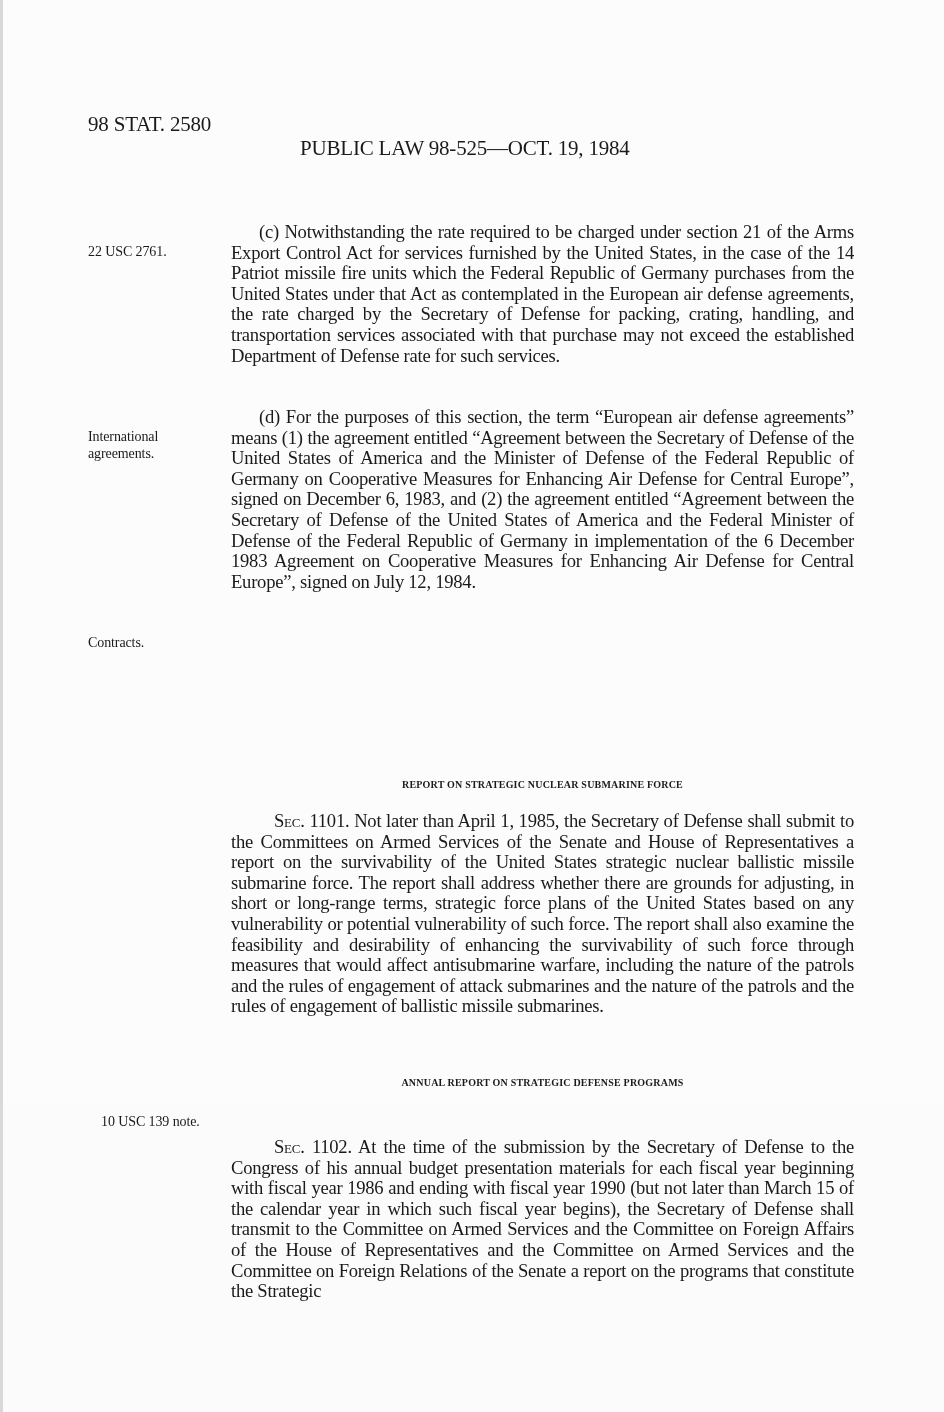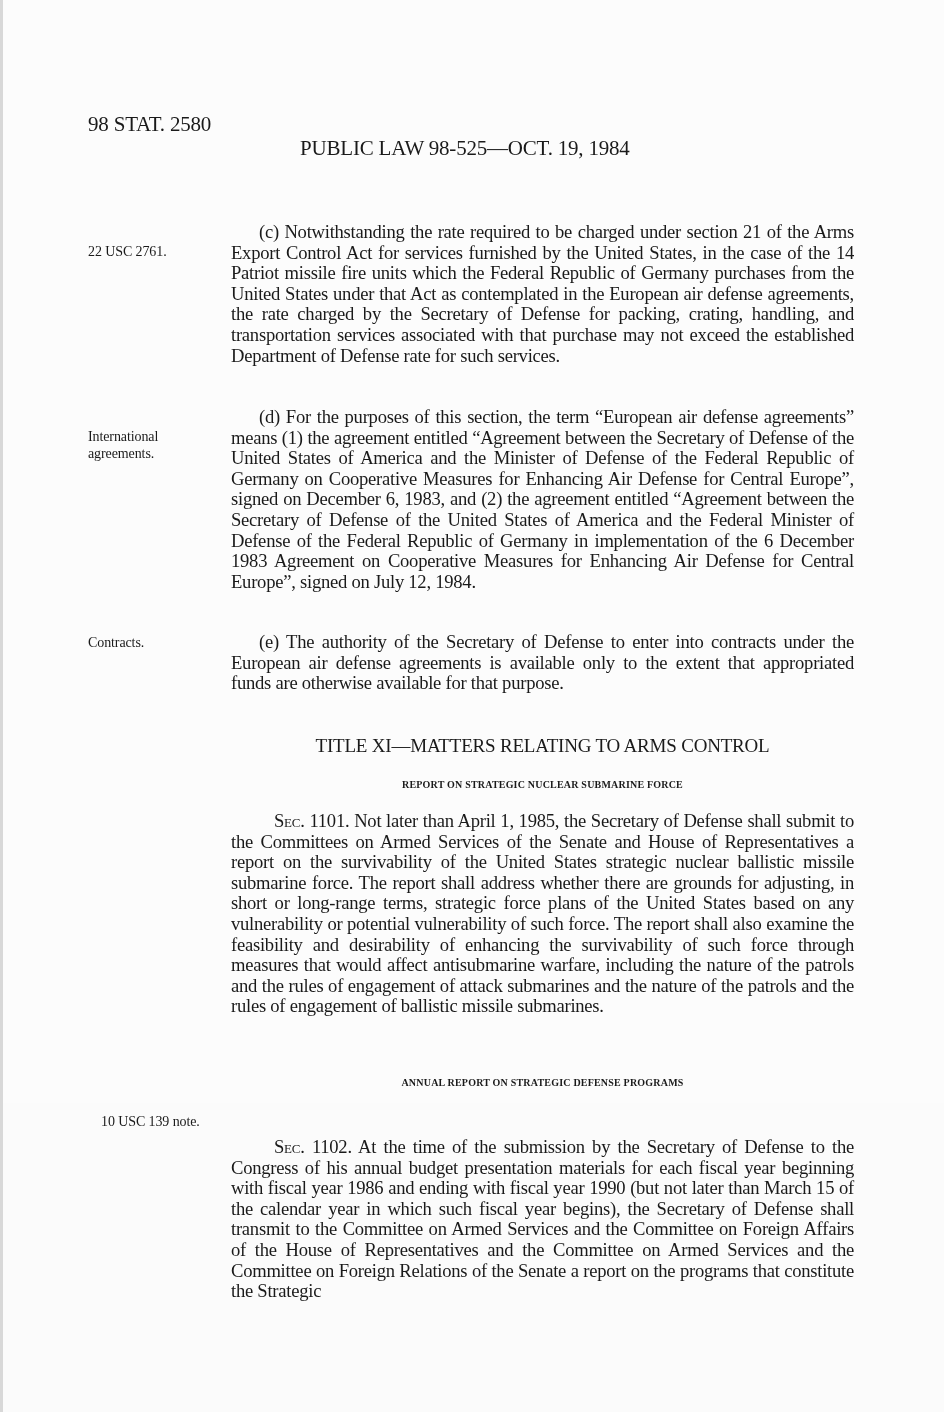--- a/index.html
+++ b/index.html
@@ -114,25 +114,21 @@
     <div>International</div>
     <div>agreements.</div>
   </div>
 
   <div class="body-col" style="top:407px;">
     <p class="indent">(d) For the purposes of this section, the term “European air defense agreements” means (1) the agreement entitled “Agreement between the Secretary of Defense of the United States of America and the Minister of Defense of the Federal Republic of Germany on Cooperative Measures for Enhancing Air Defense for Central Europe”, signed on December 6, 1983, and (2) the agreement entitled “Agreement between the Secretary of Defense of the United States of America and the Federal Minister of Defense of the Federal Republic of Germany in implementation of the 6 December 1983 Agreement on Cooperative Measures for Enhancing Air Defense for Central Europe”, signed on July 12, 1984.</p>
   </div>
 
   <div class="margin-note" style="top:634px;">Contracts.</div>
 
-  <div class="body-col" style="top:632px;">
-    <p class="indent">(e) The authority of the Secretary of Defense to enter into contracts under the European air defense agreements is available only to the extent that appropriated funds are otherwise available for that purpose.</p>
-  </div>
 
-  <div class="title-heading" style="top:735px;">TITLE XI—MATTERS RELATING TO ARMS CONTROL</div>
 
   <div class="subheading" style="top:779px;">REPORT ON STRATEGIC NUCLEAR SUBMARINE FORCE</div>
 
   <div class="body-col" style="top:811px;">
     <p class="indent"><span class="sc">Sec.</span><span> 1101. Not later than April 1, 1985, the Secretary of Defense shall submit to the Committees on Armed Services of the Senate and House of Representatives a report on the survivability of the United States strategic nuclear ballistic missile submarine force. The report shall address whether there are grounds for adjusting, in short or long-range terms, strategic force plans of the United States based on any vulnerability or potential vulnerability of such force. The report shall also examine the feasibility and desirability of enhancing the survivability of such force through measures that would affect antisubmarine warfare, including the nature of the patrols and the rules of engagement of attack submarines and the nature of the patrols and the rules of engagement of ballistic missile submarines.</span></p>
   </div>
 
   <div class="subheading" style="top:1077px;">ANNUAL REPORT ON STRATEGIC DEFENSE PROGRAMS</div>
 
   <div class="margin-note" style="top:1113px;margin-left:13px;">10 USC 139 note.</div>

